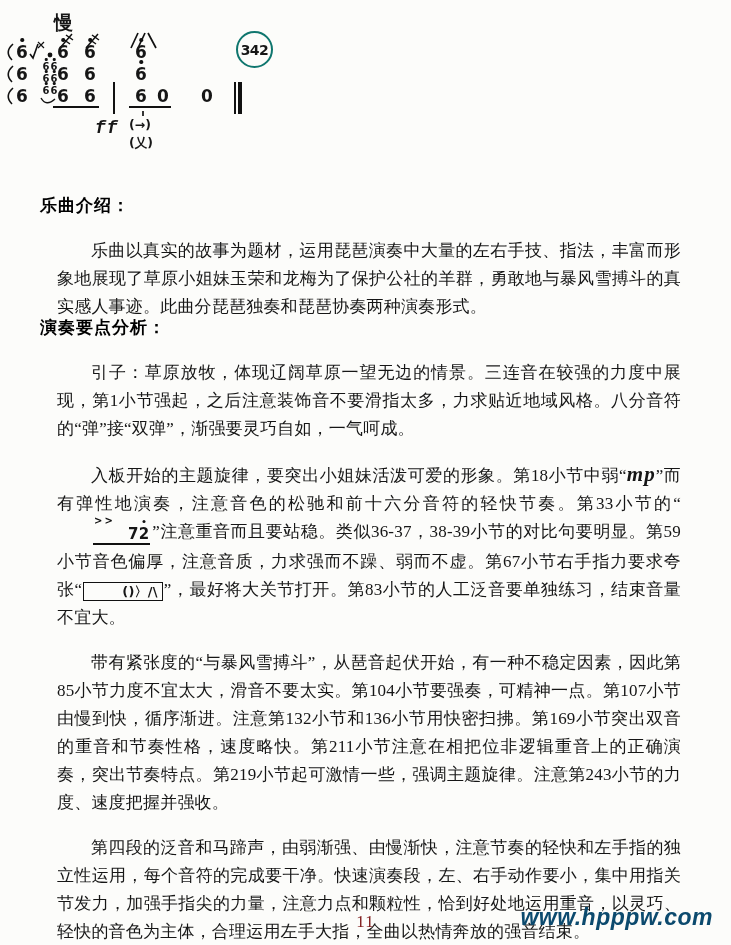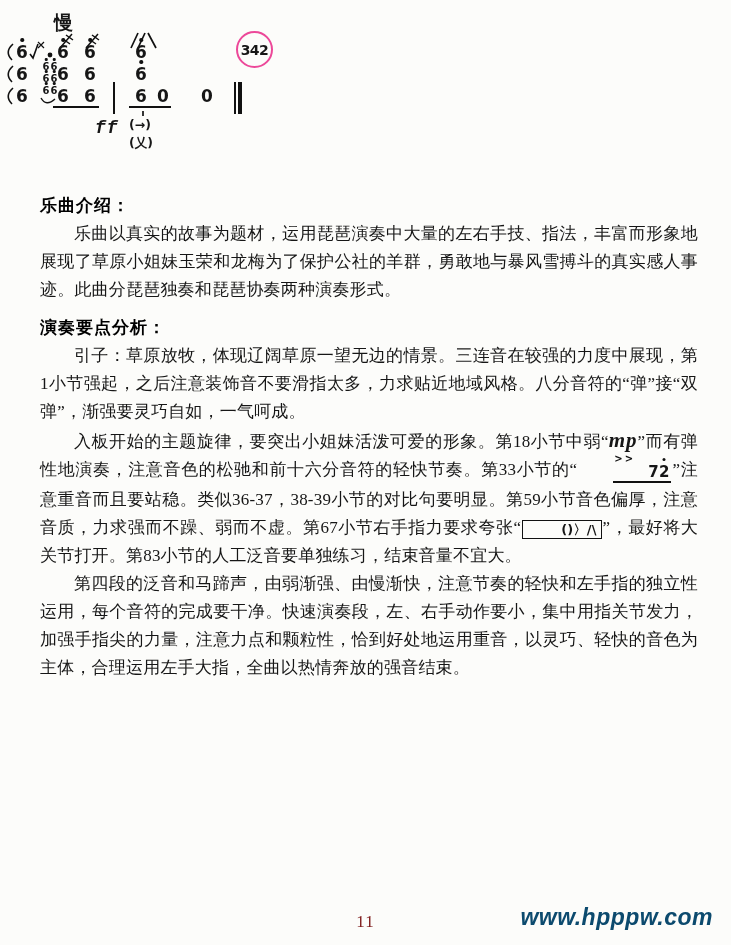--- a/index.html
+++ b/index.html
@@ -27,38 +27,38 @@
     background:#111;top:-4px;left:50%;transform:translateX(-50%);
   }
   .beam{position:absolute;height:2px;background:#111;}
   .barline{position:absolute;width:2px;background:#111;}
   .barline.thick{width:4px;}
   .tempo{position:absolute;font-size:19px;font-weight:700;
     font-family:"Liberation Sans","DejaVu Sans",sans-serif;}
   .dyn{position:absolute;font-style:italic;font-weight:700;font-size:18px;
     font-family:Liberation Mono, monospace;letter-spacing:1px;}
   .circle-mark{
-    position:absolute;width:33px;height:33px;border:2px solid #ec4899;border-radius:50%;
+    position:absolute;width:33px;height:33px;border:2px solid #0f766e;border-radius:50%;
     display:flex;align-items:center;justify-content:center;
     font-family:"DejaVu Sans",sans-serif;font-weight:700;font-size:14px;letter-spacing:-0.5px;
   }
   .strmark{position:absolute;font-size:12.5px;line-height:14px;
     font-family:"DejaVu Sans",sans-serif;font-weight:700;}
   .strokes{position:absolute;left:0;top:0;}
   
   .textblock{
     position:absolute;left:40px;width:658px;
     font-size:17px;line-height:28px;letter-spacing:0.2px;
     text-align:justify;text-align-last:left;
   }
   .textblock h2{
     font-size:17px;margin:0;font-weight:700;color:#000;
     font-family:"Liberation Sans","DejaVu Sans",sans-serif;letter-spacing:1px;
   }
-  .textblock p{margin:0;text-indent:2em;}
+  .textblock p{margin:17px;text-indent:2em;}
   .mp{font-style:italic;font-weight:700;font-size:21px;
     font-family:"Liberation Serif",serif;letter-spacing:1px;}
   .n72{display:inline-block;position:relative;margin:0 2px;vertical-align:-2px;}
   .n72 .acc{
     position:absolute;top:-13px;left:1px;font-size:10px;font-weight:700;
     font-family:"DejaVu Sans",sans-serif;letter-spacing:2px;color:#111;
   }
   .n72 .digits{
     font-family:"DejaVu Sans",sans-serif;font-weight:700;font-size:15px;
     border-bottom:2px solid #111;padding:0 1px 1px 1px;display:inline-block;line-height:15px;
@@ -163,19 +163,20 @@
 
   <div class="textblock" style="top:314px;">
     <h2>演奏要点分析：</h2>
 
     <p>引子：草原放牧，体现辽阔草原一望无边的情景。三连音在较强的力度中展现，第1小节强起，之后注意装饰音不要滑指太多，力求贴近地域风格。八分音符的“弹”接“双弹”，渐强要灵巧自如，一气呵成。</p>
 
     <p>
       <span>入板开始的主题旋律，要突出小姐妹活泼可爱的形象。第18小节中弱“</span><span class="mp">mp</span><span>”而有弹性地演奏，注意音色的松驰和前十六分音符的轻快节奏。第33小节的“</span><span class="n72"><span class="acc">&gt;&gt;</span><span class="digits"><span>7</span><span class="d2">2</span></span></span><span>”注意重音而且要站稳。类似36-37，38-39小节的对比句要明显。第59小节音色偏厚，注意音质，力求强而不躁、弱而不虚。第67小节右手指力要求夸张“</span><span class="boxsym">()〉/\</span><span>”，最好将大关节打开。第83小节的人工泛音要单独练习，结束音量不宜大。</span>
     </p>
 
+    <p>带有紧张度的“与暴风雪搏斗”，从琶音起伏开始，有一种不稳定因素，因此第85小节力度不宜太大，滑音不要太实。第104小节要强奏，可精神一点。第107小节由慢到快，循序渐进。注意第132小节和136小节用快密扫拂。第169小节突出双音的重音和节奏性格，速度略快。第211小节注意在相把位非逻辑重音上的正确演奏，突出节奏特点。第219小节起可激情一些，强调主题旋律。注意第243小节的力度、速度把握并强收。</p>
     <p>第四段的泛音和马蹄声，由弱渐强、由慢渐快，注意节奏的轻快和左手指的独立性运用，每个音符的完成要干净。快速演奏段，左、右手动作要小，集中用指关节发力，加强手指尖的力量，注意力点和颗粒性，恰到好处地运用重音，以灵巧、轻快的音色为主体，合理运用左手大指，全曲以热情奔放的强音结束。</p>
   </div>
 
   <div class="pagenum">11</div>
   <div class="watermark">www.hpppw.com</div>
 
 </div>
 
 </body></html>

